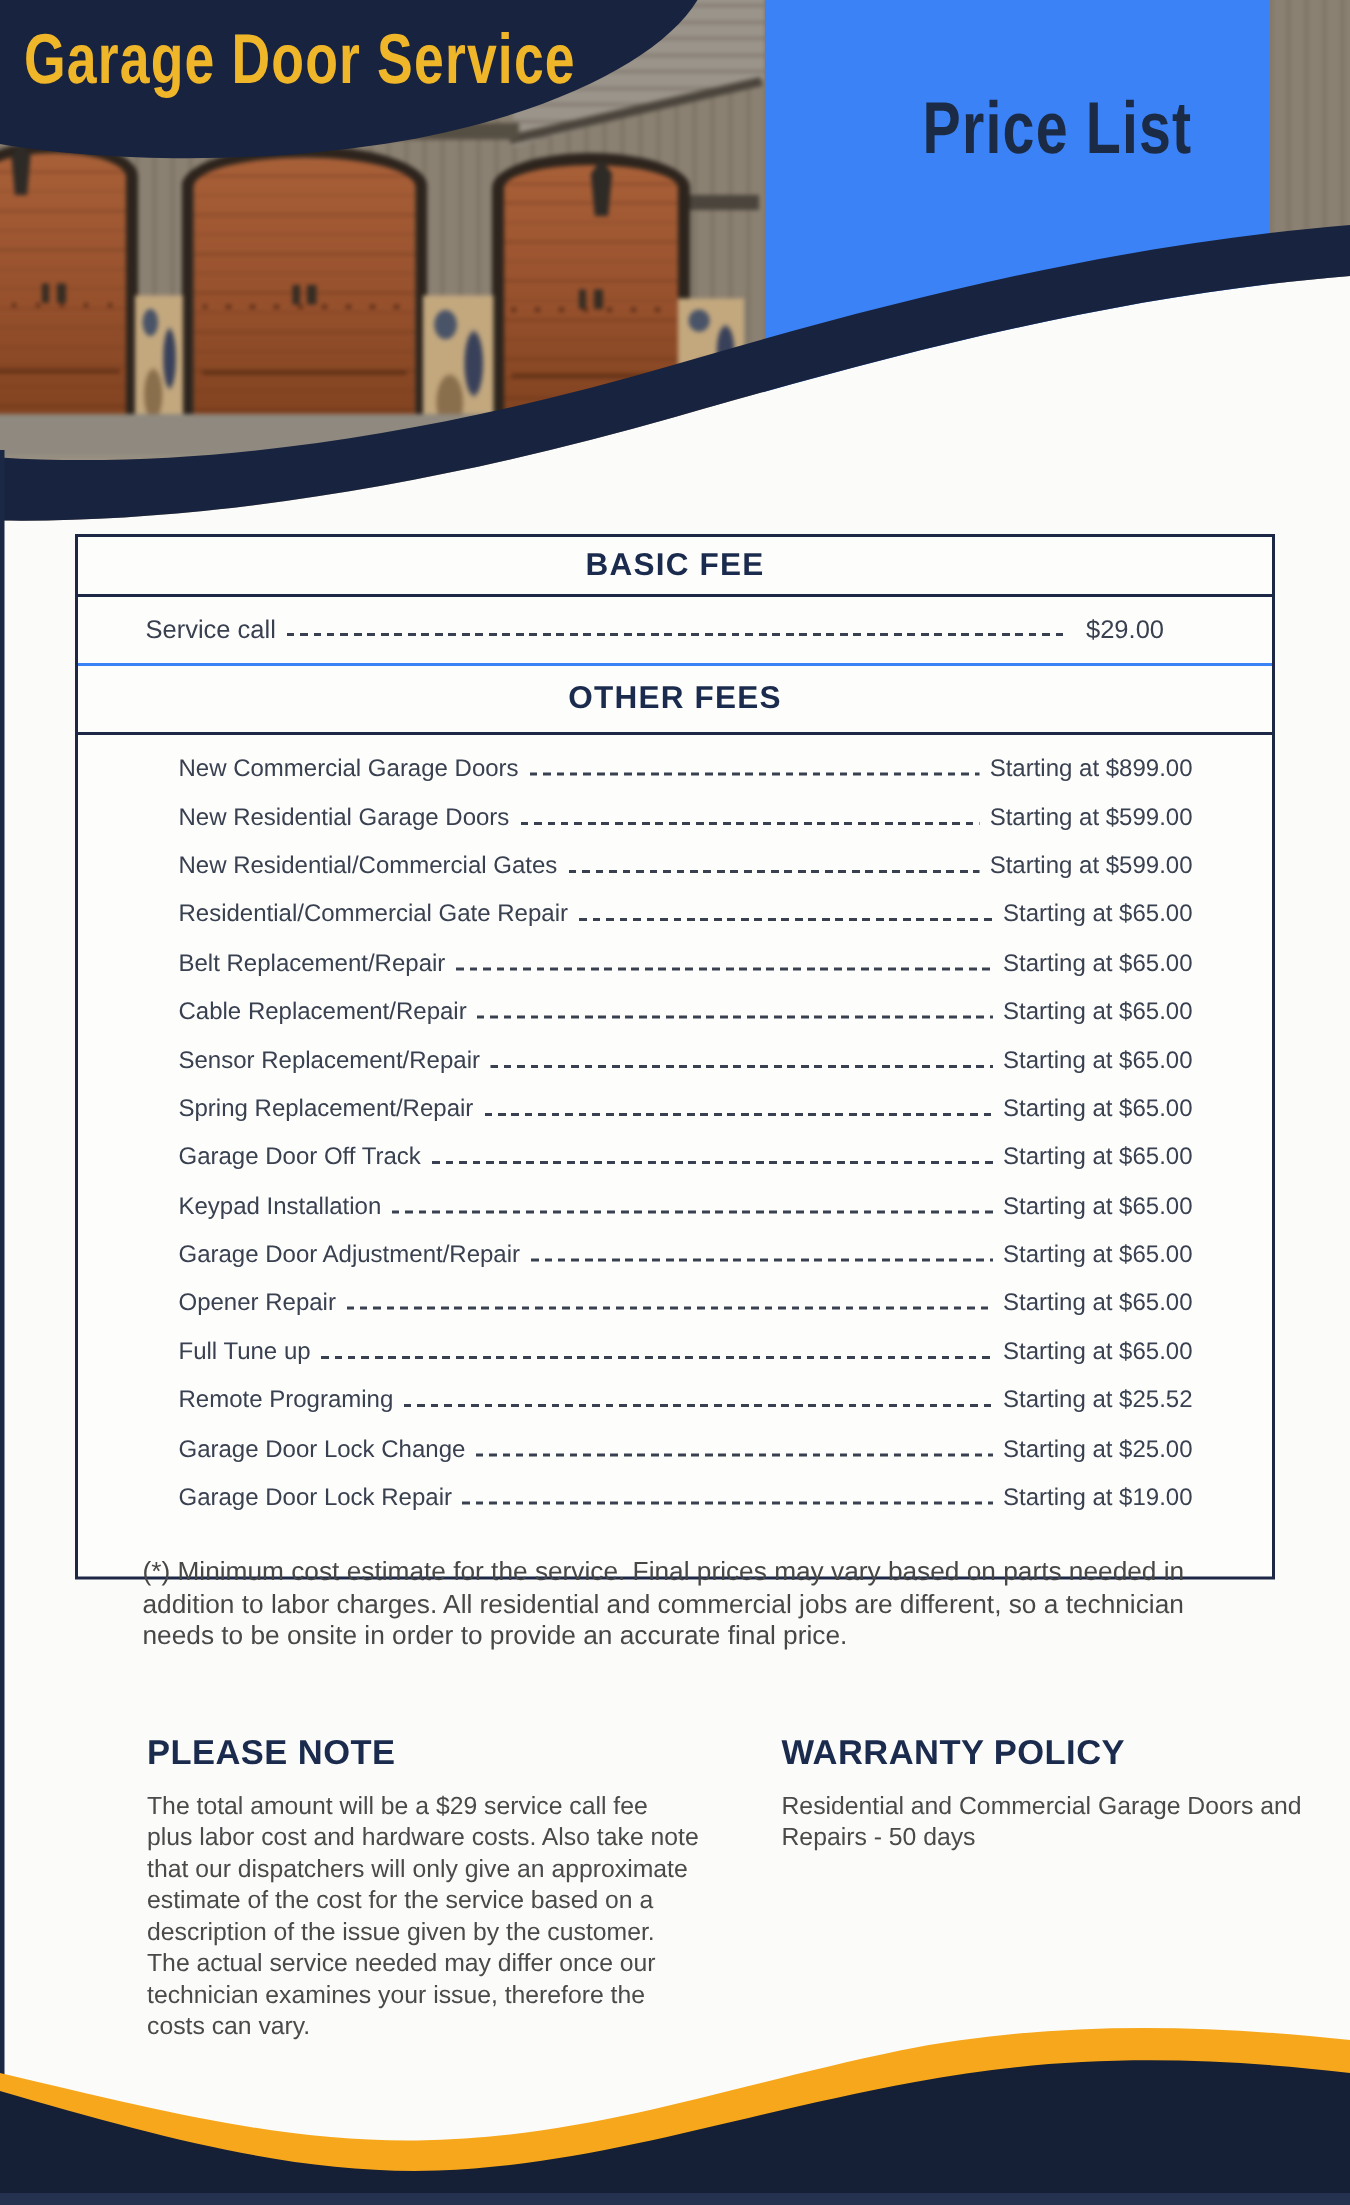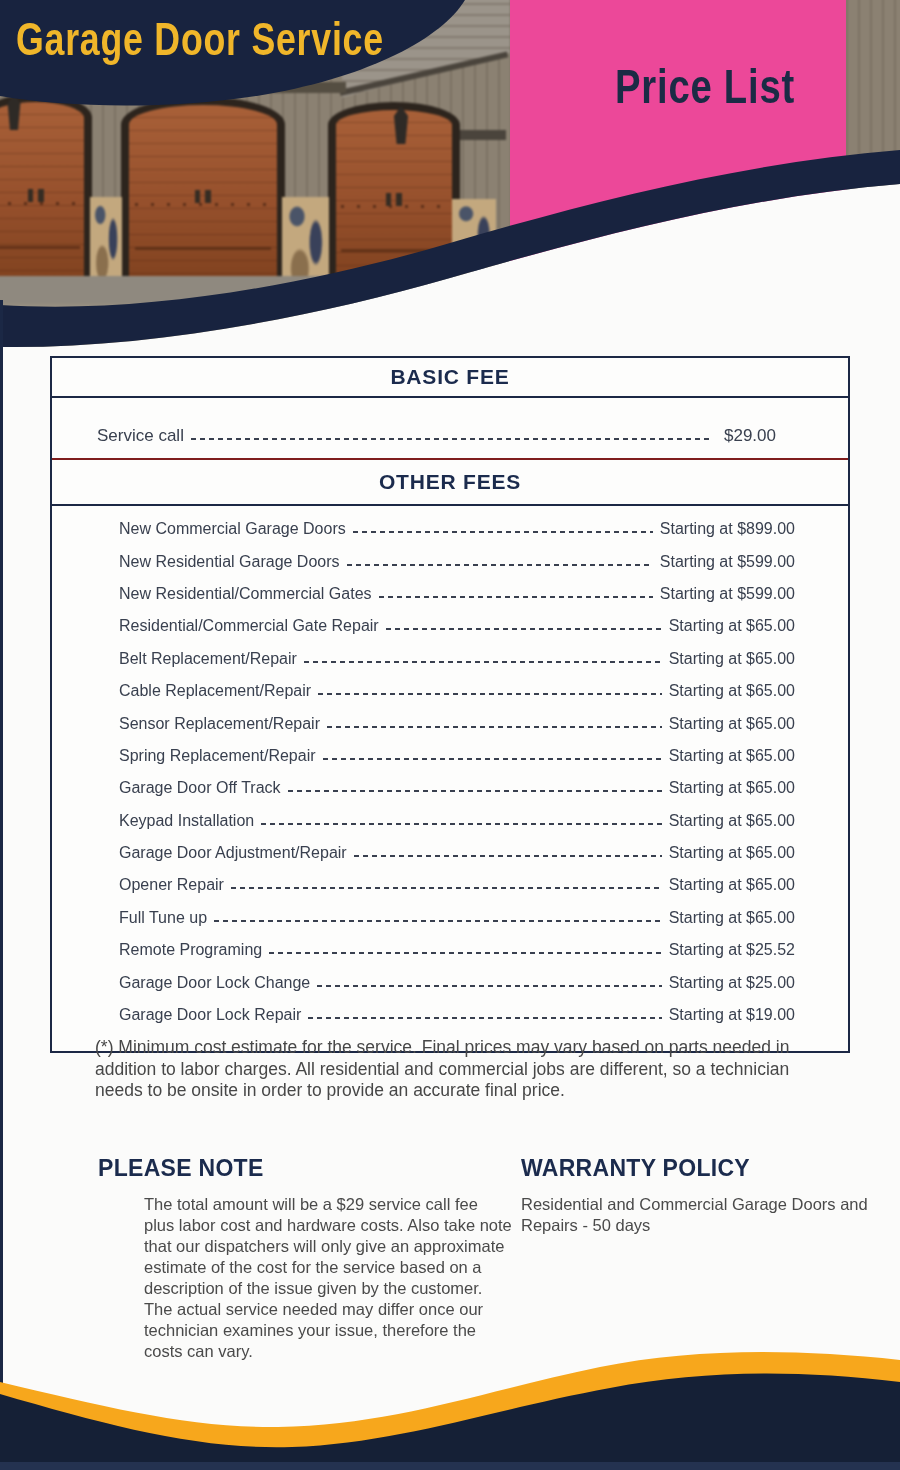--- a/index.html
+++ b/index.html
@@ -40,52 +40,52 @@
      radial-gradient(closest-side at 64% 88%,#4a5468 0 42%,transparent 52%);}
   .pillar1{left:96px;top:203px;width:32px;height:100px;}
   .pillar2{left:288px;top:203px;width:47px;height:108px;}
   .pillar3{left:458px;top:205px;width:44px;height:82px;}
   .lantern{position:absolute;background:#2e2a26;
     clip-path:polygon(50% 0,82% 26%,70% 100%,30% 100%,18% 26%);}
   .lantern1{left:10px;top:100px;width:20px;height:36px;}
   .lantern2{left:396px;top:112px;width:22px;height:38px;}
   .driveway{position:absolute;left:0;top:282px;width:912px;height:70px;
     background:linear-gradient(180deg,#8f897f 0 38%,#bfae8c 62%,#cbbb96);}
-  .yellow-block{position:absolute;left:510px;top:0;width:336px;height:262px;background:#ec4899;text-decoration:underline;}
+  .yellow-block{position:absolute;left:510px;top:0;width:336px;height:262px;background:#3b82f6;text-decoration:underline;}
   .price-list-title{position:absolute;left:0;top:58px;width:390px;text-align:center;
     font-size:49px;font-weight:bold;color:#1b2b45;transform:scaleX(.78);transform-origin:50% 0;
     letter-spacing:1px;white-space:nowrap;}
   .header-curves{position:absolute;left:0;top:0;}
   .logo{position:absolute;left:16px;top:11px;font-size:47px;font-weight:bold;color:#f0b62a;
     transform:scaleX(.76);transform-origin:0 0;letter-spacing:1px;white-space:nowrap;}
   
   .edge-line{position:absolute;left:0;top:300px;width:3px;height:1170px;background:#1b2845;}
   .fee-table{position:absolute;left:50px;top:356px;width:800px;height:697px;box-sizing:border-box;
     border:2px solid #1c2845;background:#fdfdfc;z-index:2;}
   .section-header{height:38px;line-height:38px;text-align:center;font-weight:bold;font-size:21px;
     color:#1b2b4d;letter-spacing:.8px;border-bottom:2px solid #1c2845;}
-  .section-header.other{border-top:2px solid #7f1d1d;height:44px;line-height:44px;}
+  .section-header.other{border-top:2px solid #3b82f6;height:44px;line-height:44px;}
   .fee-row{display:flex;align-items:center;color:#39404f;}
-  .fee-row.basic{height:44px;padding:16px 72px 0 45px;font-size:17px;}
+  .fee-row.basic{height:44px;padding:0 72px 0 45px;font-size:17px;}
   .fee-list{padding-top:7px;}
   .fee-item{height:32.4px;padding:0 53px 0 67px;font-size:16px;}
   .fee-label{white-space:nowrap;}
   .fee-price{white-space:nowrap;}
   .leader{flex:1;height:2px;margin:0 7px;transform:translateY(3px);
     background:repeating-linear-gradient(90deg,#39404f 0 5px,transparent 5px 9px);}
   .fee-row.basic .leader{margin-right:14px;}
   
   .footnote{position:absolute;left:95px;top:1037px;width:716px;margin:0;font-size:17.5px;
     line-height:21.5px;color:#474747;z-index:2;}
   .col-heading{position:absolute;margin:0;font-size:23px;font-weight:bold;color:#1b2b4d;
     letter-spacing:.3px;z-index:2;}
   .please-note-heading{left:98px;top:1155px;}
   .warranty-heading{left:521px;top:1155px;}
   .col-body{position:absolute;margin:0;font-size:16.5px;line-height:21px;color:#4a4a4a;z-index:2;}
-  .please-note-body{left:98px;top:1194px;width:368px;margin-left:46px;}
+  .please-note-body{left:98px;top:1194px;width:368px;}
   .warranty-body{left:521px;top:1194px;width:348px;}
   
   .footer-curves{position:absolute;left:0;top:1340px;z-index:3;}
 </style>
 </head>
 <body>
 
 <div class="page">
 
   <div class="header">

